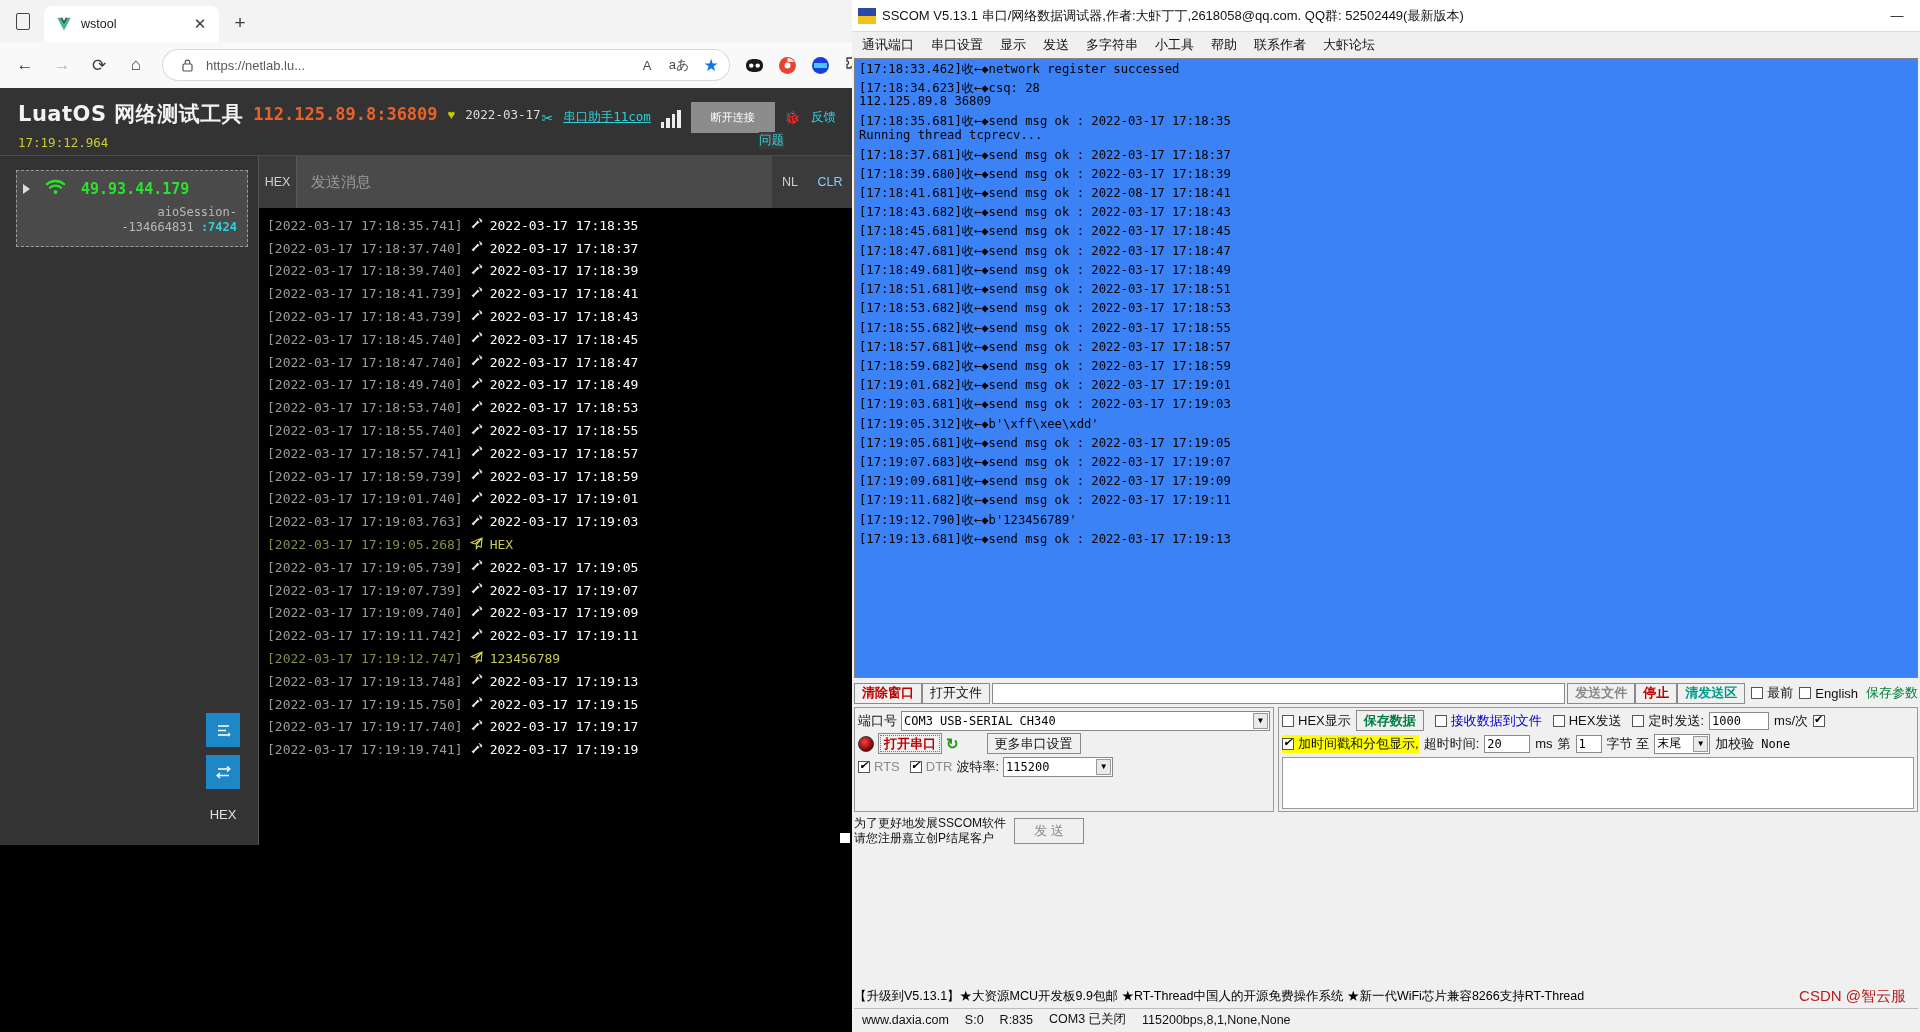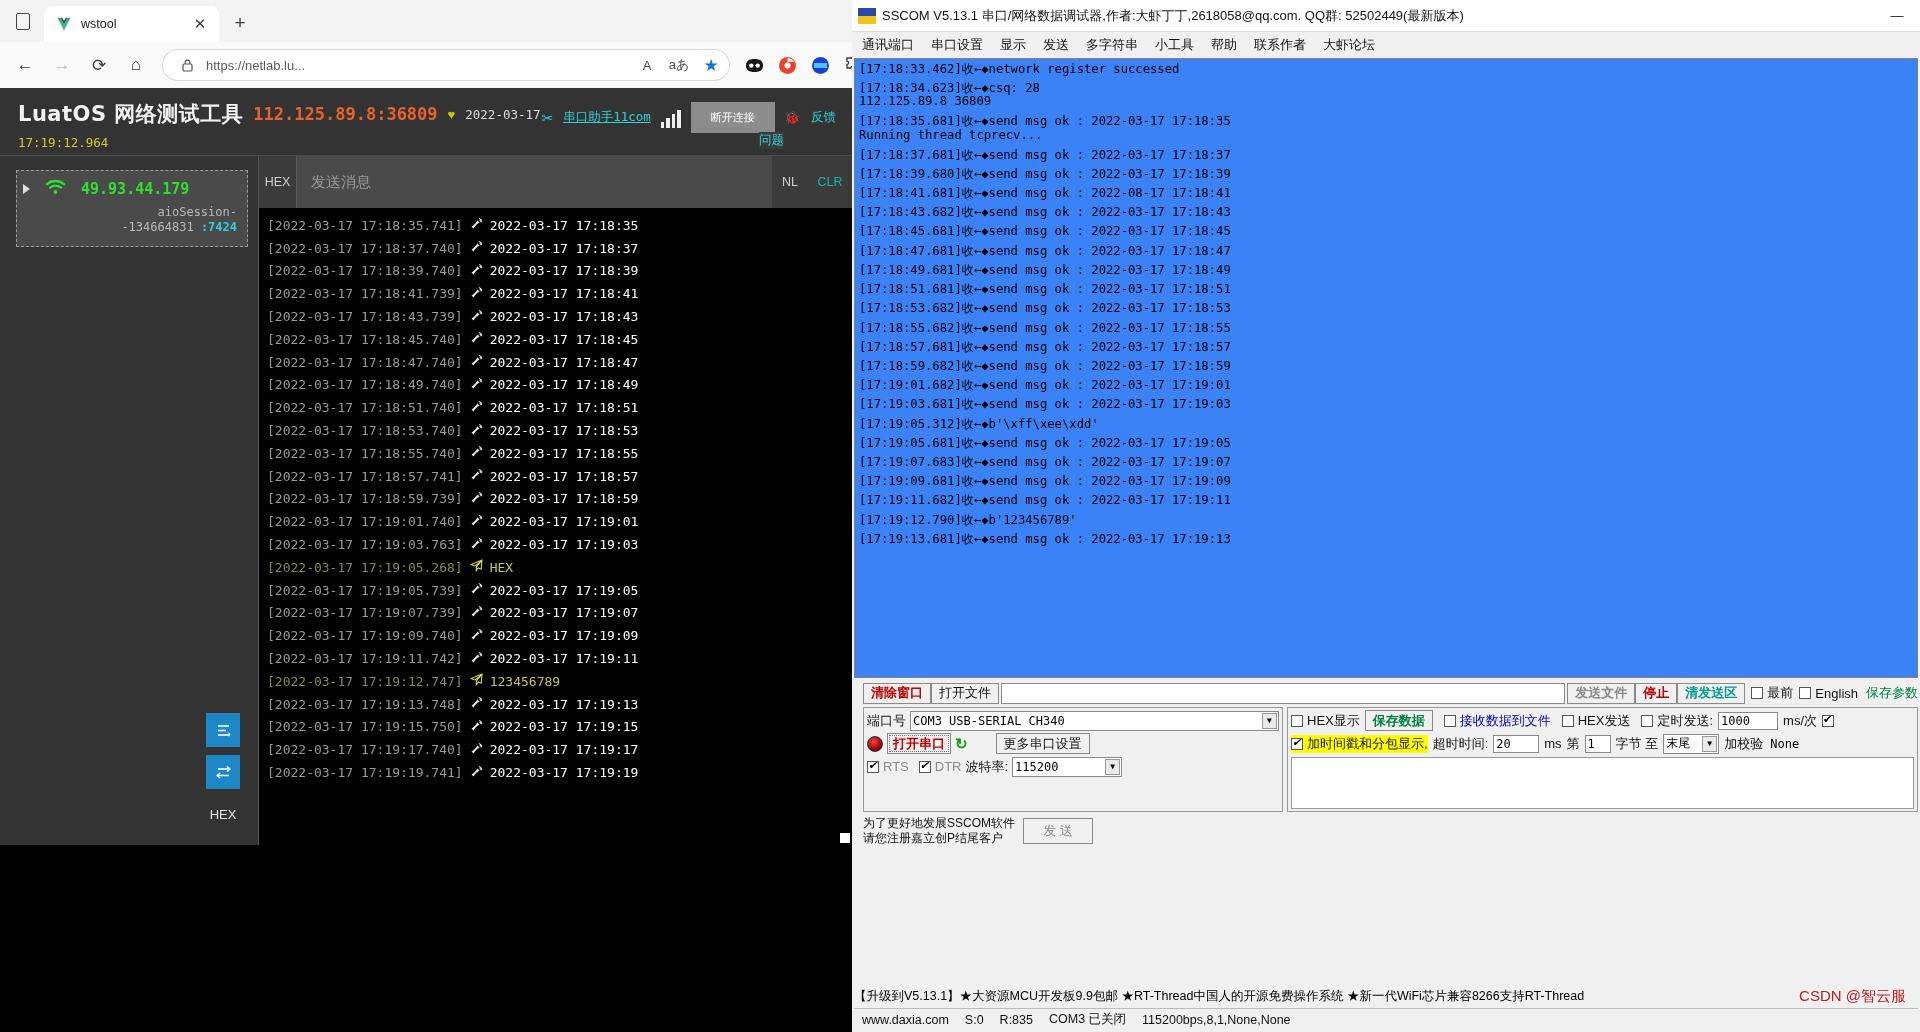--- a/index.html
+++ b/index.html
@@ -60,21 +60,21 @@
   .sess-l3 { text-align:right; font-size:12px; font-family:"DejaVu Sans Mono", monospace; margin-top:1px; }
   .sess-l3 .num { color:#b9b9b9; }
   .sess-l3 .port { color:#2fd0d8; font-weight:bold; }
 
   .mainpane { flex:1; position:relative; }
   .sendbar { height:52px; display:flex; align-items:stretch; background:#3b3b3b; border-left:1px solid #555; }
   .hexbtn { width:38px; display:flex; align-items:center; justify-content:center; font-size:12.5px; color:#cfcfcf;
             border-right:1px solid #5a5a5a; }
   .sendin { flex:1; background:#4a4a4a; display:flex; align-items:center; padding-left:14px; font-size:15px; color:#9a9a9a; }
   .nl { width:36px; display:flex; align-items:center; justify-content:center; font-size:12.5px; color:#cfcfcf; }
-  .clr { width:44px; display:flex; align-items:center; justify-content:center; font-size:12.5px; color:#14b8a6; }
+  .clr { width:44px; display:flex; align-items:center; justify-content:center; font-size:12.5px; color:#7dd3fc; }
 
   .logwrap { position:absolute; left:0; top:52px; right:0; bottom:0; background:#000; border-left:1px solid #555;
              padding:6px 0 0 4px; overflow:hidden; }
   .logline { height:22.8px; display:flex; align-items:center; gap:6px; font-family:"DejaVu Sans Mono", monospace;
              font-size:13px; white-space:nowrap; padding-left:4px; }
   .lt-rx { color:#9b9b9b; }
   .lm-rx { color:#ffffff; }
   .lt-tx { color:#8a8a4a; }
   .lm-tx { color:#c8c85a; }
   .ic { width:15px; text-align:center; font-size:12px; }
@@ -97,21 +97,21 @@
   .s-ttext { font-size:13px; color:#111; flex:1; white-space:nowrap; overflow:hidden; }
   .s-min { width:34px; text-align:center; font-size:13px; color:#222; }
   .s-menu { height:26px; display:flex; align-items:center; gap:17px; padding:0 10px; background:#f0f0f0; font-size:13px; color:#111; }
 
   .s-log { position:absolute; left:2px; top:58px; right:2px; height:620px; background:#3b82f6; border:1px solid #828282;
            overflow:hidden; padding:4px 0 0 4px; }
   .s-line { font-family:"DejaVu Sans Mono", monospace; font-size:12.2px; color:#000; white-space:nowrap; line-height:1.0; }
   .s-blk { margin-bottom:7px; }
   .s-sub { font-family:"DejaVu Sans Mono", monospace; font-size:12.2px; color:#000; white-space:nowrap; line-height:1.15; }
 
-  .s-ctl { position:absolute; left:2px; top:682px; right:2px; height:122px;margin-left:9px; }
+  .s-ctl { position:absolute; left:2px; top:682px; right:2px; height:122px; }
   .r1 { display:flex; align-items:center; gap:0; height:22px; }
   .xbtn { border:1px solid #8a8a8a; background:#f0f0f0; height:21px; padding:0 7px; font-size:13px; display:flex;
           align-items:center; font-weight:bold; }
   .xbtn.red { color:#c00000; }
   .xbtn.teal { color:#009a8a; }
   .xbtn.gray { color:#111; font-weight:normal; }
   .xbtn.dis { color:#8a8a8a; }
   .tinput { flex:1; height:21px; border:1px solid #8a8a8a; background:#fff; margin:0 2px; }
   .cbx { display:flex; align-items:center; gap:4px; font-size:13px; color:#111; margin-left:6px; }
   .cb { width:12px; height:12px; border:1px solid #555; background:#fff; display:inline-block; position:relative; }
@@ -341,28 +341,20 @@
   </div>
               <div class="logline">
     <span class="lt-rx">[2022-03-17 17:18:49.740]</span>
     <span class="ic ic-rx"><svg width="13" height="13" viewBox="0 0 13 13">
                     <path d="M1.5 9.5c2-1 4.5-3.5 6-6l2 2c-2.5 1.5-5 4-6 6z" fill="#e9e9e9"></path>
                     <path d="M9 1.4a5 5 0 013 3M9.6 3.4a3 3 0 011.8 1.8" stroke="#e9e9e9" stroke-width="1.1" fill="none"></path>
                   </svg></span>
     <span class="lm-rx">2022-03-17 17:18:49</span>
   </div>
               <div class="logline">
-    <span class="lt-rx">[2022-03-17 17:18:51.740]</span>
-    <span class="ic ic-rx"><svg width="13" height="13" viewBox="0 0 13 13">
-                    <path d="M1.5 9.5c2-1 4.5-3.5 6-6l2 2c-2.5 1.5-5 4-6 6z" fill="#e9e9e9"></path>
-                    <path d="M9 1.4a5 5 0 013 3M9.6 3.4a3 3 0 011.8 1.8" stroke="#e9e9e9" stroke-width="1.1" fill="none"></path>
-                  </svg></span>
-    <span class="lm-rx">2022-03-17 17:18:51</span>
-  </div>
-              <div class="logline">
     <span class="lt-rx">[2022-03-17 17:18:53.740]</span>
     <span class="ic ic-rx"><svg width="13" height="13" viewBox="0 0 13 13">
                     <path d="M1.5 9.5c2-1 4.5-3.5 6-6l2 2c-2.5 1.5-5 4-6 6z" fill="#e9e9e9"></path>
                     <path d="M9 1.4a5 5 0 013 3M9.6 3.4a3 3 0 011.8 1.8" stroke="#e9e9e9" stroke-width="1.1" fill="none"></path>
                   </svg></span>
     <span class="lm-rx">2022-03-17 17:18:53</span>
   </div>
               <div class="logline">
     <span class="lt-rx">[2022-03-17 17:18:55.740]</span>
     <span class="ic ic-rx"><svg width="13" height="13" viewBox="0 0 13 13">

